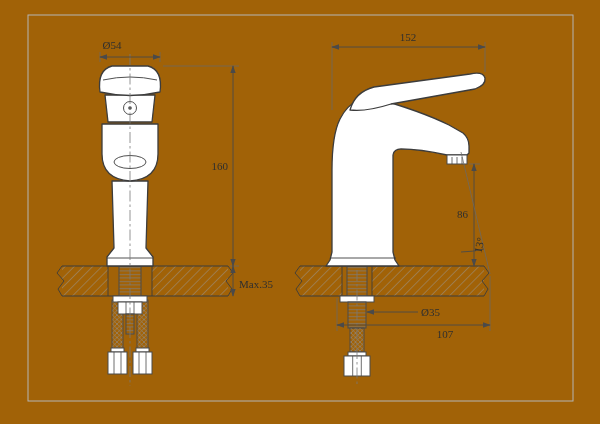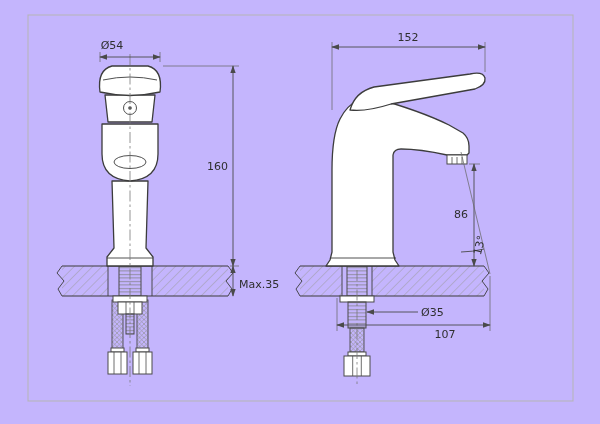--- a/index.html
+++ b/index.html
@@ -1,17 +1,17 @@
 <!DOCTYPE html>
 <html><head>
 <meta charset="utf-8">
 <style>
   html,body{margin:0;padding:0;background:#ffffff;width:600px;height:424px;overflow:hidden;
     font-family:"DejaVu Sans", "Liberation Sans", sans-serif;}
-  .drawing-wrap{width:600px;height:424px;background:#c4b5fd;position:relative;}
+  .drawing-wrap{width:600px;height:424px;background:#a16207;position:relative;font-family:Liberation Serif, serif;}
   svg{display:block;}
   .outline{fill:#ffffff;stroke:#3c3c3c;stroke-width:1.3;stroke-linejoin:round;}
   .thin{fill:none;stroke:#3c3c3c;stroke-width:0.9;}
   .counter{fill:none;stroke:#3c3c3c;stroke-width:1.1;}
   .hatchfill{fill:url(#hatch);stroke:none;}
   .meshfill{fill:url(#mesh);stroke:#4a4a4a;stroke-width:0.9;}
   .threadfill{fill:url(#threads);stroke:#4a4a4a;stroke-width:1;}
   .hw{fill:#ffffff;stroke:#4a4a4a;stroke-width:1;}
   .hwline{stroke:#4a4a4a;stroke-width:0.8;}
   .ext{stroke:#6a6a6a;stroke-width:0.75;}

